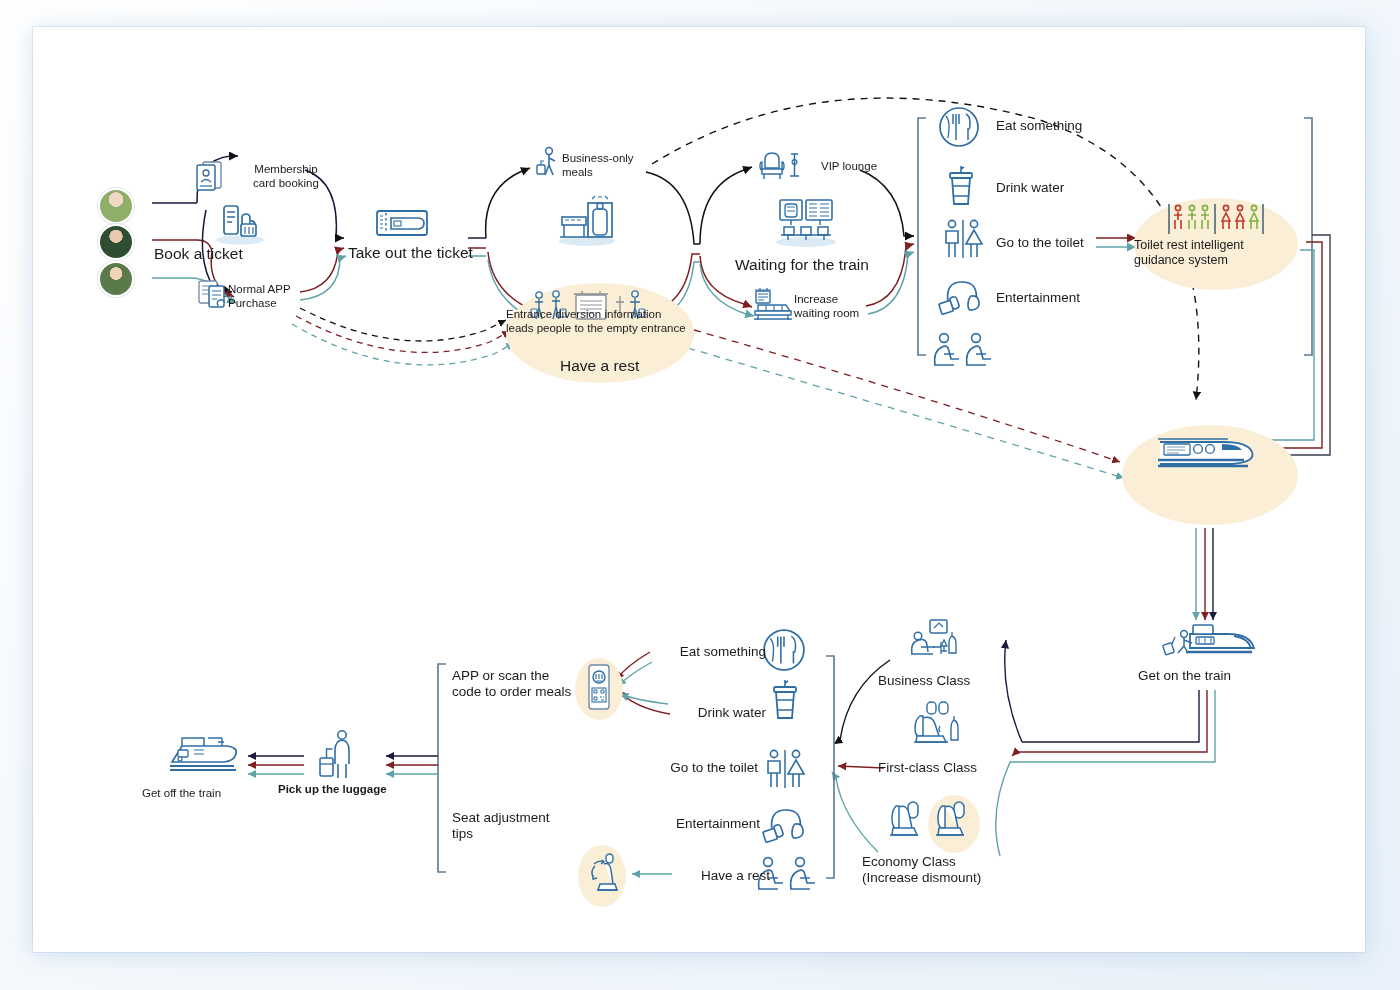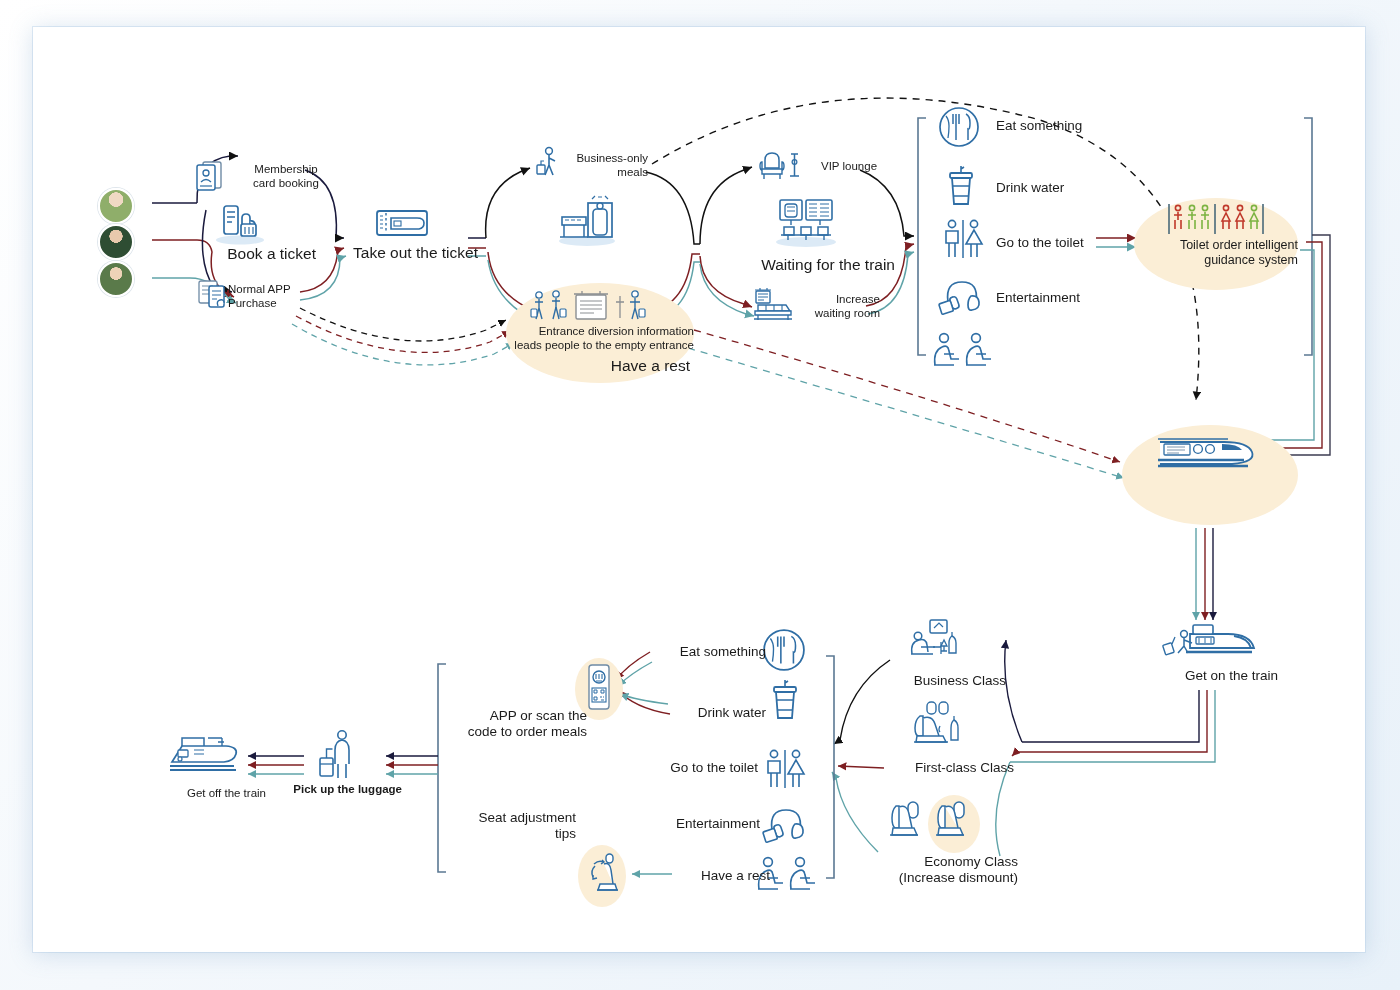--- a/index.html
+++ b/index.html
@@ -13,21 +13,21 @@
     position:absolute;left:0;top:0;width:1400px;height:990px;
     background:linear-gradient(135deg,#ffffff 0%,#f4f8fc 45%,#e8f1f9 100%);
   }
   #card{
     position:absolute;left:33px;top:27px;width:1332px;height:925px;
     background:#ffffff;
     box-shadow:0 2px 22px rgba(120,160,200,.30), 0 0 0 1px rgba(200,220,238,.55);
   }
   svg#wires{position:absolute;left:0;top:0;width:1400px;height:990px;pointer-events:none;}
   .node{position:absolute;}
-  .lbl{position:absolute;text-align:right;line-height:1.2;color:#1b1b1b;white-space:nowrap;}
+  .lbl{position:absolute;text-align:left;line-height:1.2;color:#1b1b1b;white-space:nowrap;}
   .lbl.wrap{white-space:normal;}
   .t11{font-size:11.5px;}
   .t12{font-size:12.5px;}
   .t13{font-size:13.5px;}
   .t15{font-size:15.5px;}
   .ell{
     position:absolute;border-radius:50%;
     background:#fbeed6;
   }
   .circ{position:absolute;border-radius:50%;background:#fbeed6;}
@@ -176,21 +176,21 @@
     <svg width="56" height="46" viewBox="0 0 56 46">
       <ellipse cx="28" cy="40" rx="24" ry="4.5" fill="#dceaf6"></ellipse>
       <rect x="12" y="6" width="14" height="28" rx="2.5" fill="#fff" stroke="#2f6ea5" stroke-width="1.7"></rect>
       <path d="M15,12 h8 M15,17 h8 M15,22 h5" stroke="#2f6ea5" stroke-width="1.4"></path>
       <path d="M30,34 v-16 q0-4 4-4 t4,4 v7" fill="#fff" stroke="#2f6ea5" stroke-width="1.7"></path>
       <path d="M38,21 q4-1 5,3 v10" fill="#fff" stroke="#2f6ea5" stroke-width="1.7"></path>
       <rect x="29" y="24" width="15" height="12" rx="2" fill="#fff" stroke="#2f6ea5" stroke-width="1.7"></rect>
       <path d="M33,27 v7 M37,27 v7 M41,27 v7" stroke="#2f6ea5" stroke-width="1.2"></path>
     </svg>
   </div>
-  <div class="lbl t15" style="left:176px;top:245px;width:140px;">Book a ticket</div>
+  <div class="lbl t15" style="left:154px;top:245px;width:140px;">Book a ticket</div>
 
   <div class="ico" style="left:194px;top:158px;">
     <svg width="30" height="34" viewBox="0 0 30 34">
       <rect x="9" y="4" width="18" height="26" rx="2" fill="#fff" stroke="#6f8ba5" stroke-width="1.4"></rect>
       <rect x="3" y="7" width="18" height="25" rx="2" fill="#fff" stroke="#2f6ea5" stroke-width="1.5"></rect>
       <circle cx="12" cy="15" r="3" fill="none" stroke="#2f6ea5" stroke-width="1.3"></circle>
       <path d="M7,24 q5-5 10,0" fill="none" stroke="#2f6ea5" stroke-width="1.3"></path>
       <path d="M6,28 h12" stroke="#2f6ea5" stroke-width="1.2"></path>
     </svg>
   </div>
@@ -260,21 +260,21 @@
       <rect x="30" y="19" width="6" height="8" rx="1" fill="#fff" stroke="#2f6ea5" stroke-width="1.2"></rect>
       <rect x="46" y="5" width="30" height="24" rx="1.5" fill="#fff" stroke="#8b8f93" stroke-width="1.4"></rect>
       <path d="M50,11 h22 M50,15 h22 M50,19 h22 M50,23 h14" stroke="#8b8f93" stroke-width="1.1"></path>
       <path d="M44,4 h34 M52,4 v-3 M70,4 v-3" stroke="#8b8f93" stroke-width="1.3"></path>
       <circle cx="105" cy="4" r="3.2" fill="#fff" stroke="#2f6ea5" stroke-width="1.3"></circle>
       <path d="M105,8 v10 M105,18 l-3,11 M105,18 l3,11 M100,12 h10" stroke="#2f6ea5" stroke-width="1.4" fill="none"></path>
       <rect x="109" y="19" width="6" height="8" rx="1" fill="#fff" stroke="#2f6ea5" stroke-width="1.2"></rect>
       <path d="M90,6 v22 M86,12 h8" stroke="#8b8f93" stroke-width="1.3"></path>
     </svg>
   </div>
-  <div class="lbl t11 wrap" style="left:506px;top:325px;width:188px;">
+  <div class="lbl t11 wrap" style="left:506px;top:308px;width:188px;">
     <span>Entrance diversion information</span><br>
     <span>leads people to the empty entrance</span>
   </div>
   <div class="lbl t15" style="left:560px;top:357px;width:130px;">Have a rest</div>
 
   <div class="ico" style="left:768px;top:196px;">
     <svg width="76" height="52" viewBox="0 0 76 52">
       <ellipse cx="38" cy="46" rx="30" ry="5" fill="#dceaf6"></ellipse>
       <rect x="12" y="4" width="22" height="20" rx="1.5" fill="#fff" stroke="#2f6ea5" stroke-width="1.6"></rect>
       <rect x="17" y="8" width="12" height="13" rx="3" fill="#fff" stroke="#2f6ea5" stroke-width="1.3"></rect>
@@ -394,21 +394,21 @@
         <circle cx="74" cy="6" r="2.6"></circle>
           <path d="M74,11 l-4,8 h8 z M71,19 v8 M77,19 v8"></path>
       </g>
       <g stroke="#7cb342" stroke-width="1.6" fill="none">
         <circle cx="88" cy="6" r="2.6"></circle>
           <path d="M88,11 l-4,8 h8 z M85,19 v8 M91,19 v8"></path>
       </g>
     </svg>
   </div>
   <div class="lbl t12 wrap" style="left:1134px;top:238px;width:164px;">
-    <span>Toilet order intelligent</span><br>
+    <span>Toilet rest intelligent</span><br>
     <span>guidance system</span>
   </div>
 
   <div class="ico" style="left:1156px;top:432px;">
     <svg width="108" height="40" viewBox="0 0 108 40">
       <path d="M4,10 h64 q24,0 28,10 t-20,12 h-72" fill="#fff" stroke="#2f6ea5" stroke-width="1.8"></path>
       <path d="M2,7 h70" stroke="#2f6ea5" stroke-width="1.6"></path>
       <rect x="8" y="12" width="26" height="11" rx="1" fill="#fff" stroke="#2f6ea5" stroke-width="1.3"></rect>
       <path d="M11,15 h18 M11,18 h18 M11,21 h12" stroke="#6f8ba5" stroke-width="0.9"></path>
       <circle cx="42" cy="17" r="4.4" fill="#fff" stroke="#2f6ea5" stroke-width="1.4"></circle>
@@ -544,21 +544,21 @@
 
   <div class="ico" style="left:585px;top:663px;">
     <svg width="28" height="50" viewBox="0 0 28 50">
       <rect x="4" y="2" width="20" height="44" rx="3" fill="#fff" stroke="#6f8ba5" stroke-width="1.4"></rect>
       <circle cx="14" cy="14" r="6" fill="none" stroke="#2f6ea5" stroke-width="1.4"></circle>
       <path d="M11,11 v5 M14,11 v5 M17,11 v5 M11,18 h6" stroke="#2f6ea5" stroke-width="1.1"></path>
       <rect x="7" y="25" width="14" height="14" fill="none" stroke="#2f6ea5" stroke-width="1.1"></rect>
       <path d="M9,27 h3 v3 h-3 z M16,27 h3 v3 h-3 z M9,34 h3 v3 h-3 z M15,34 h2 M18,34 h1 M16,37 h3" stroke="#2f6ea5" stroke-width="1" fill="none"></path>
     </svg>
   </div>
-  <div class="lbl t13 wrap" style="left:463px;top:668px;width:124px;margin-top:40px;">
+  <div class="lbl t13 wrap" style="left:452px;top:668px;width:124px;">
     <span>APP or scan the</span><br>
     <span>code to order meals</span>
   </div>
 
   <div class="ico" style="left:586px;top:852px;">
     <svg width="32" height="46" viewBox="0 0 32 46">
       <rect x="20" y="2" width="7" height="9" rx="3.5" fill="#fff" stroke="#2f6ea5" stroke-width="1.4"></rect>
       <path d="M18,12 q6,-2 7,6 l2,14" fill="#fff" stroke="#2f6ea5" stroke-width="1.5"></path>
       <path d="M14,32 h15 l2,6 h-19 z" fill="#fff" stroke="#2f6ea5" stroke-width="1.5"></path>
       <path d="M11,38 h21" stroke="#2f6ea5" stroke-width="1.5"></path>

